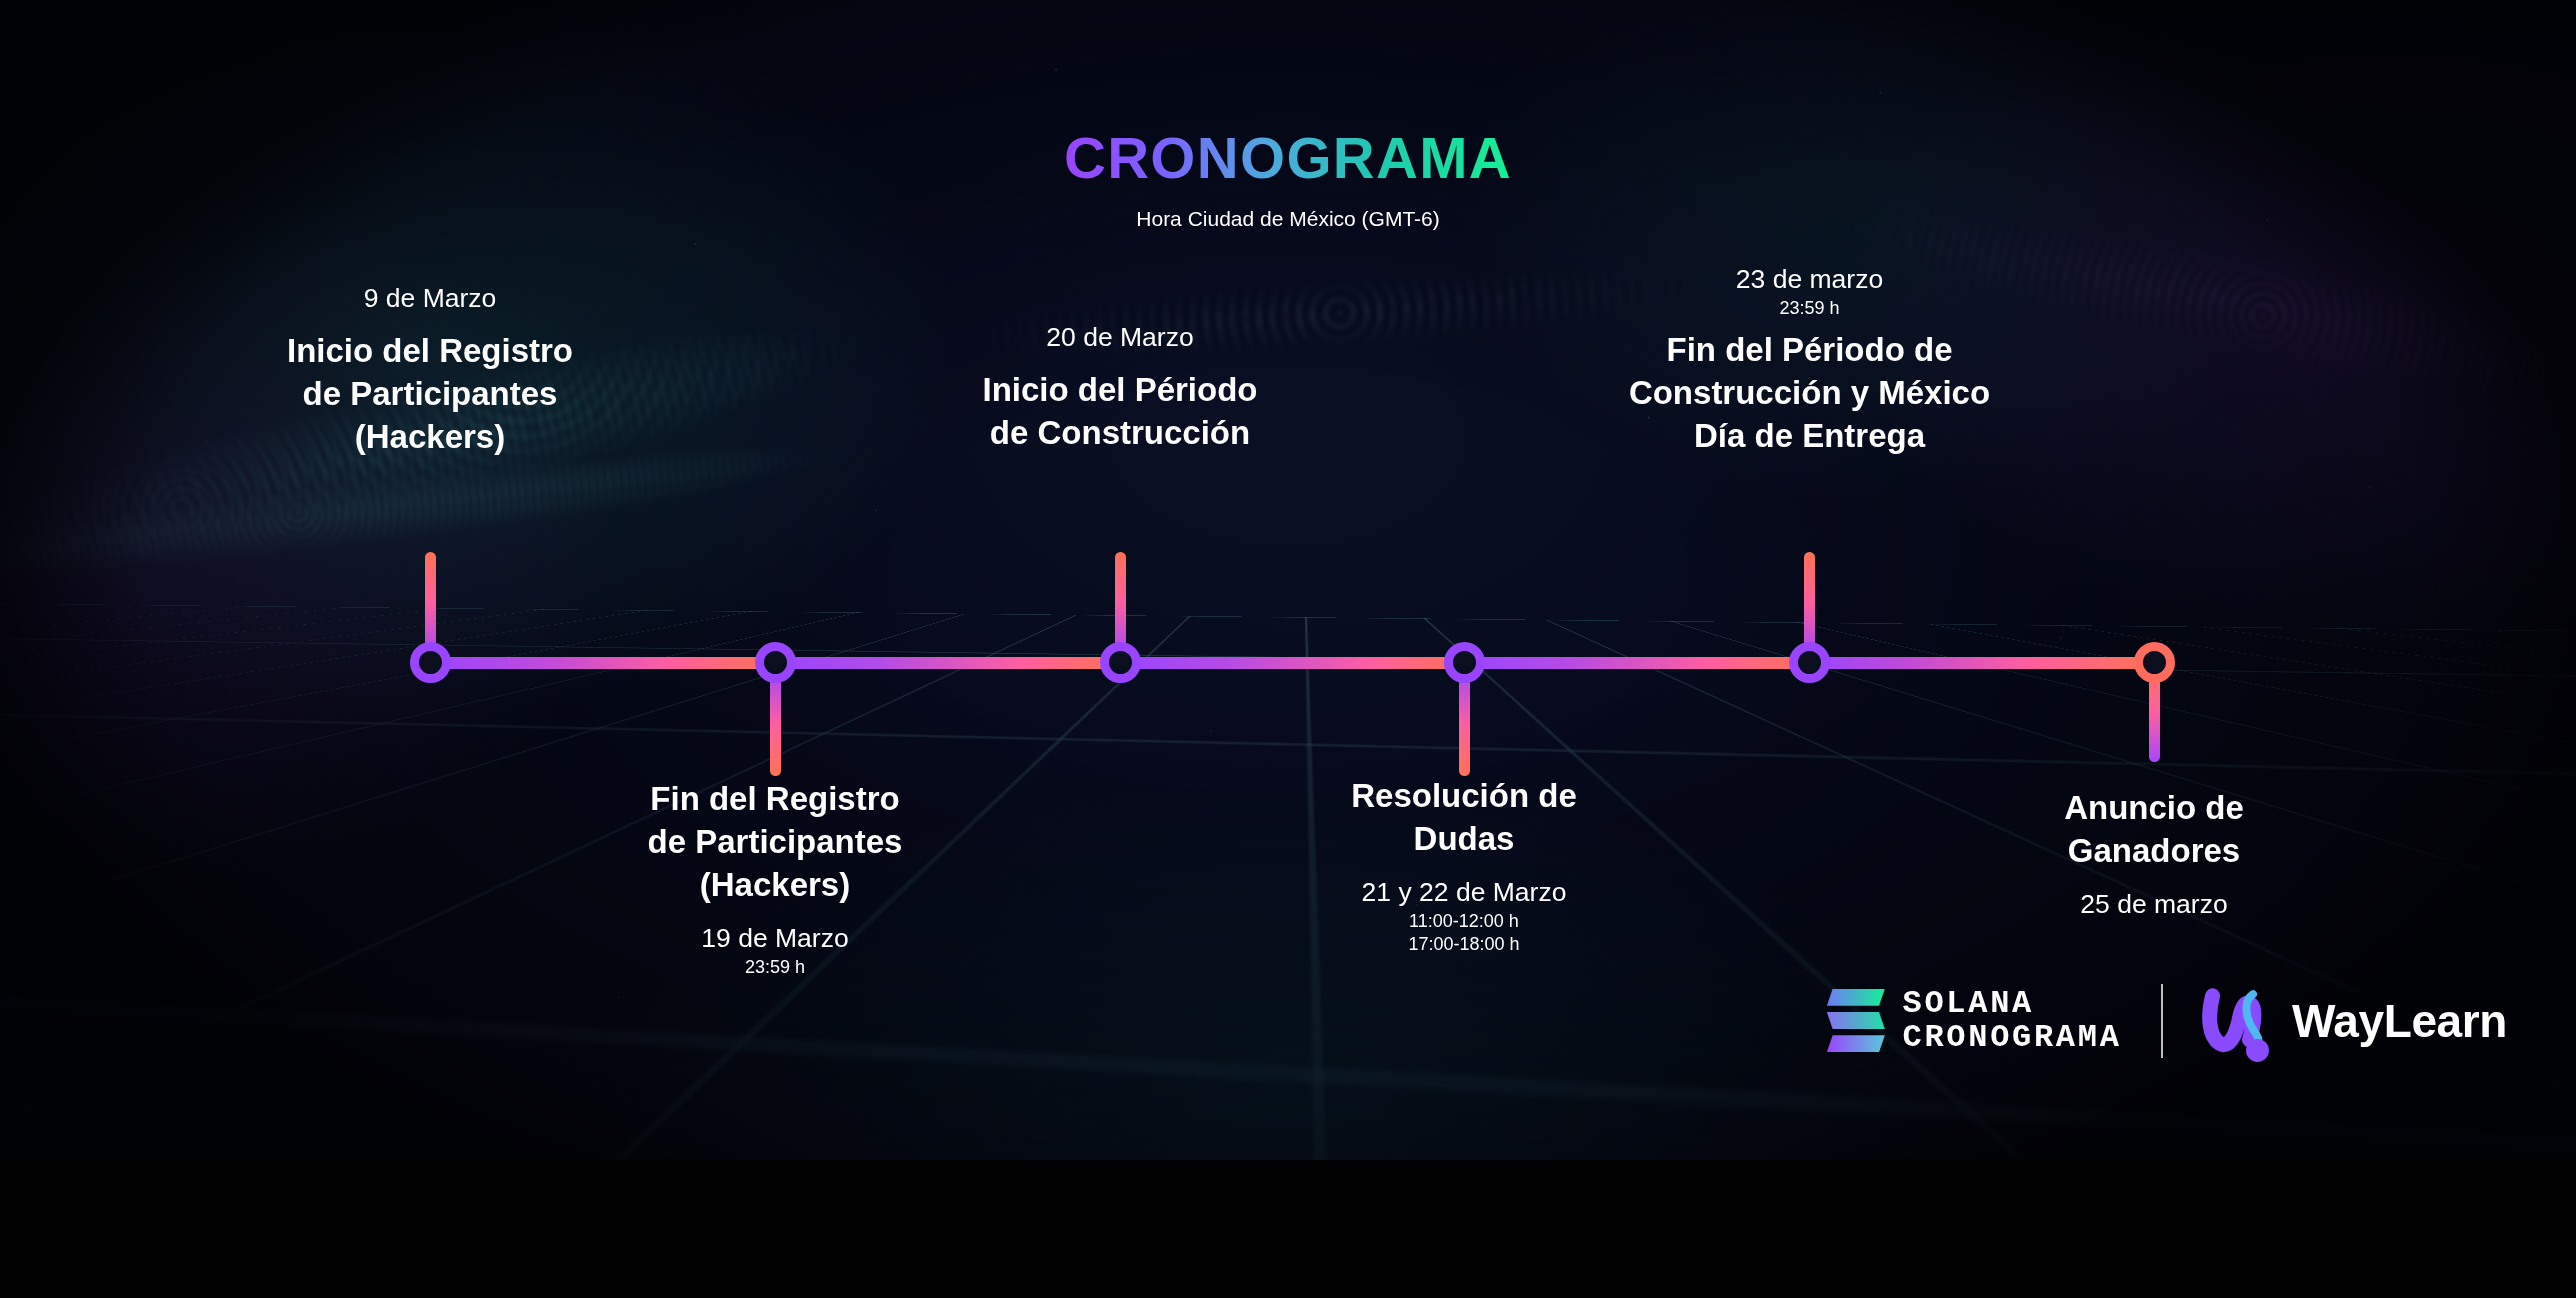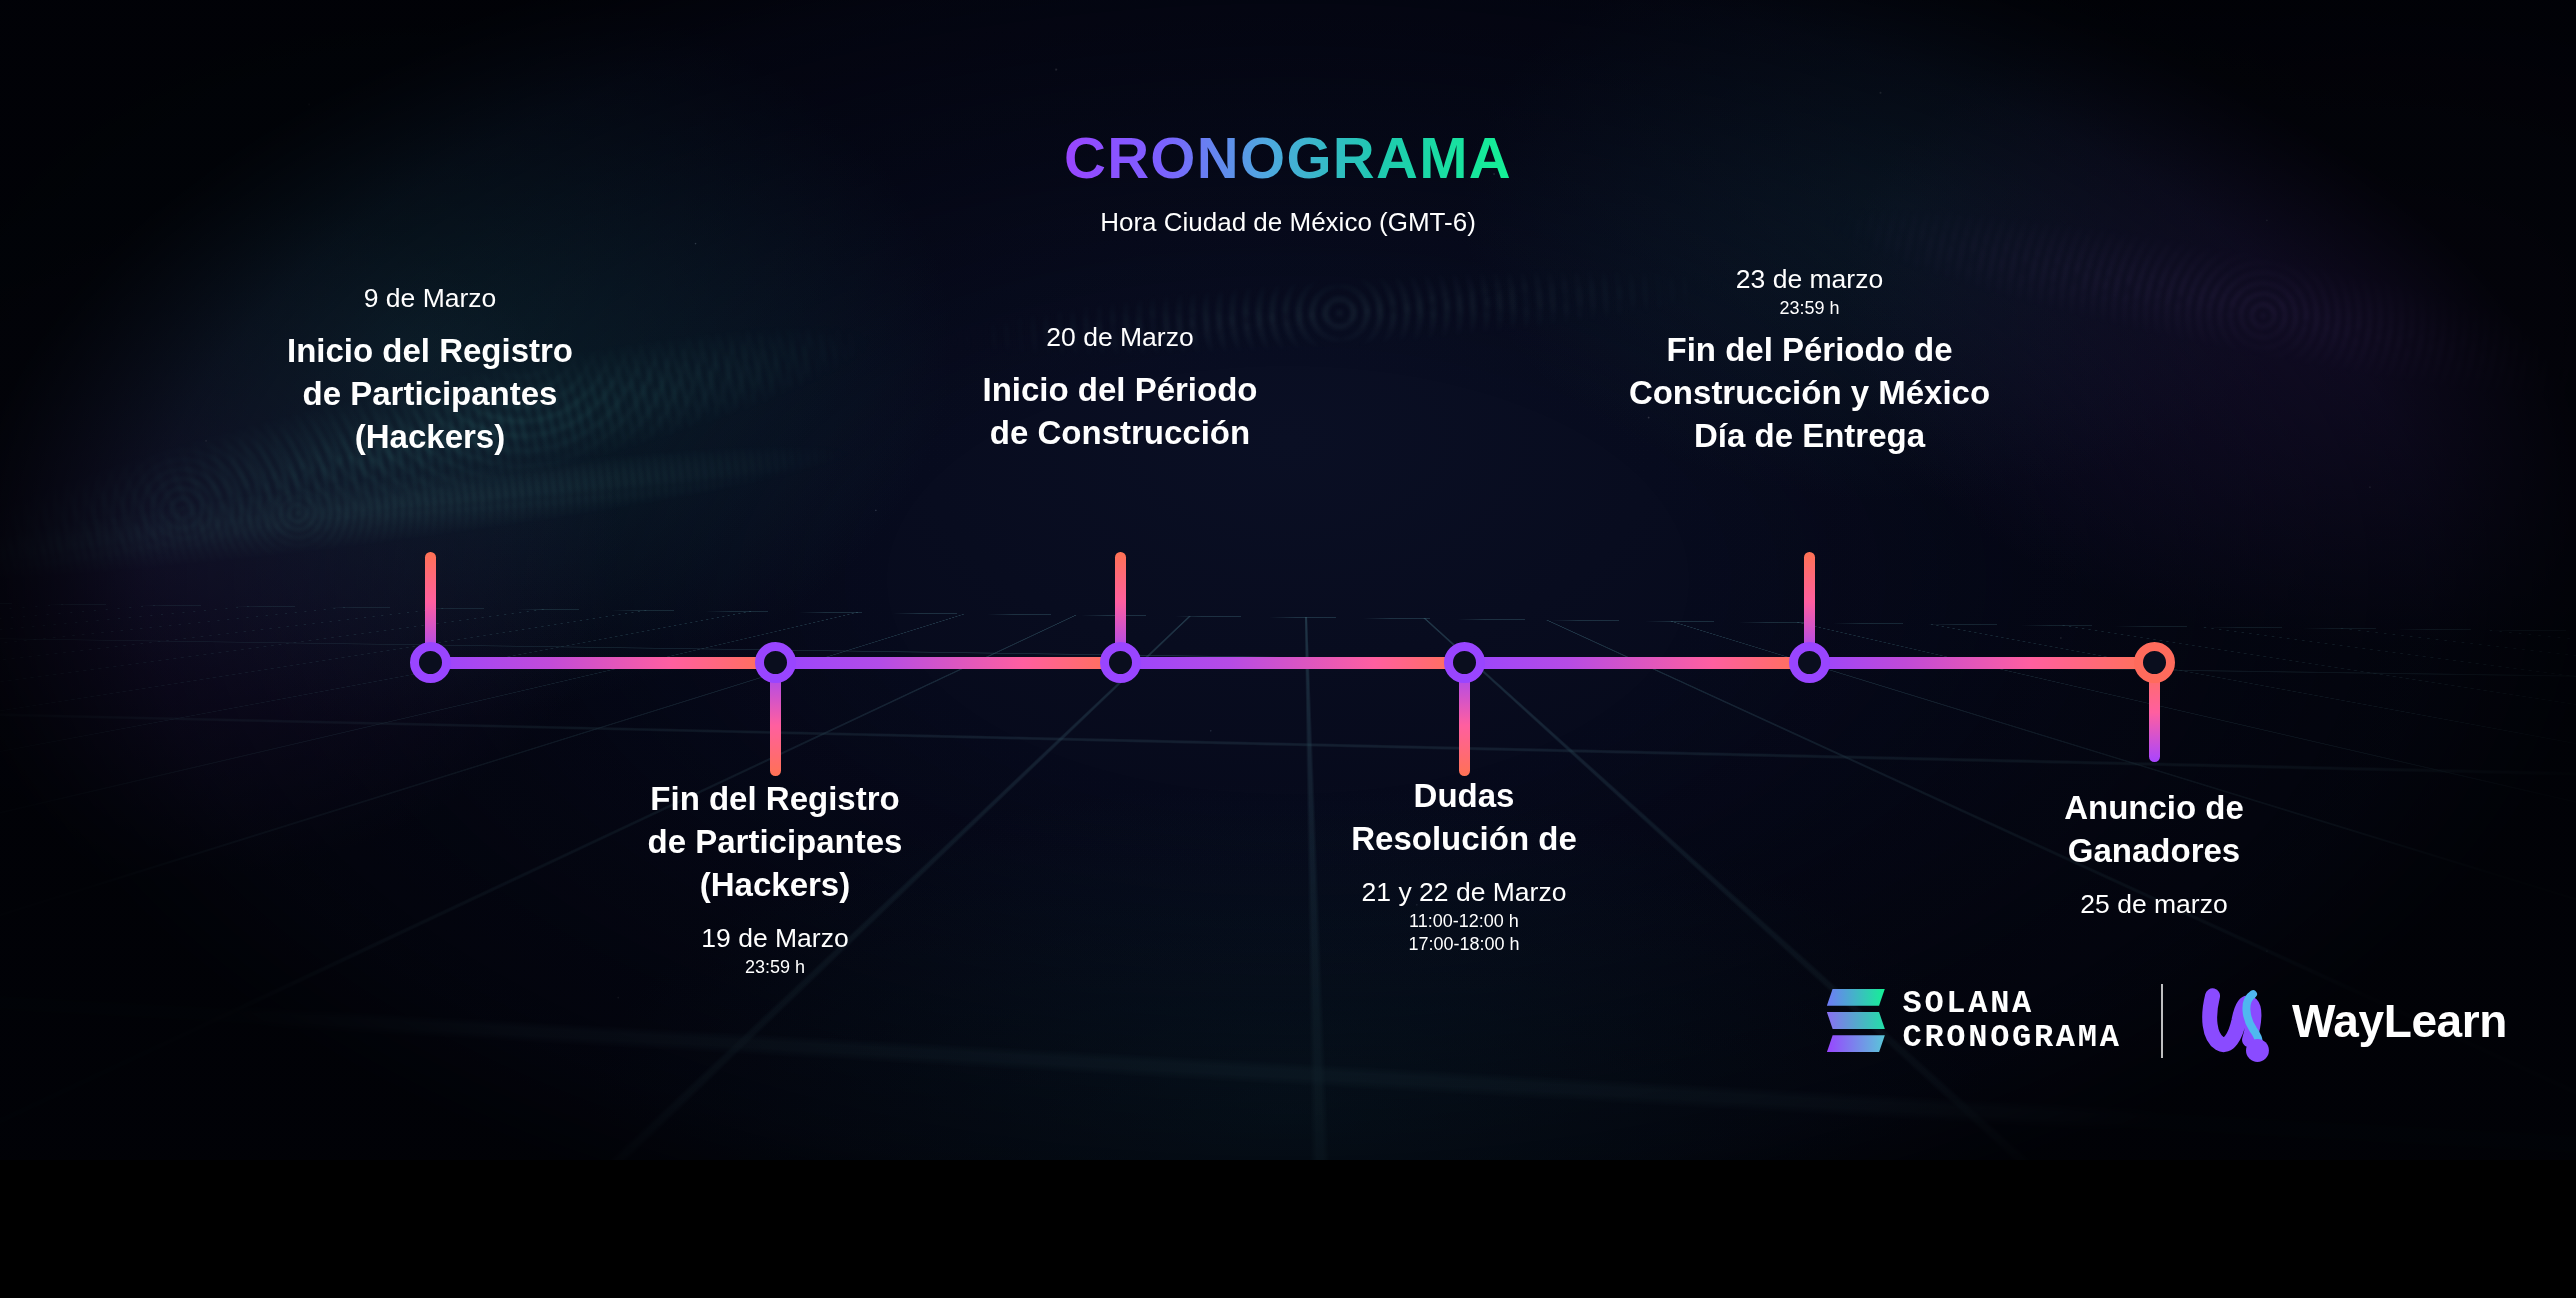--- a/index.html
+++ b/index.html
@@ -103,21 +103,21 @@
 
   
   .header{ position:absolute; left:0; right:0; top:124px; text-align:center; z-index:6; }
   .title{
     font-size:58px; font-weight:bold; letter-spacing:1.3px;
     background:linear-gradient(90deg,#9945FF 0%, #7B61FF 22%, #4FA8E0 45%, #1FC9B0 70%, #14F195 100%);
     -webkit-background-clip:text; background-clip:text;
     -webkit-text-fill-color:transparent; color:transparent;
     display:inline-block;
   }
-  .subtitle{ margin-top:16px; font-size:26px; color:#fff; font-weight:normal; }
+  .subtitle{ margin-top:16px; font-size:21px; color:#fff; font-weight:normal; }
 
   
   .timeline{ position:absolute; left:0; top:0; width:2576px; height:1299px; z-index:5; }
 
   .axis{
     position:absolute; height:11.5px; top:657px; border-radius:6.2px;
   }
   .node{
     position:absolute; width:41px; height:41px; border-radius:50%;
     border:9.7px solid #9945FF; background:#0a0e1e;
@@ -216,22 +216,22 @@
   </div>
 
   <div class="label" style="left:899px; top:320px; width:442px;">
     <div class="lbl-date">20 de Marzo</div>
     <div class="gap-m"></div>
     <div class="lbl-title">Inicio del Périodo</div>
     <div class="lbl-title">de Construcción</div>
   </div>
 
   <div class="label" style="left:1243px; top:775px; width:442px;">
+    <div class="lbl-title">Resolución de</div>
     <div class="lbl-title">Dudas</div>
-    <div class="lbl-title">Resolución de</div>
     <div class="gap-m"></div>
     <div class="lbl-date">21  y 22 de Marzo</div>
     <div class="lbl-time">11:00-12:00 h</div>
     <div class="lbl-time">17:00-18:00 h</div>
   </div>
 
   <div class="label" style="left:1544px; top:262px; width:531px;">
     <div class="lbl-date">23 de marzo</div>
     <div class="lbl-time">23:59 h</div>
     <div class="gap-s"></div>

